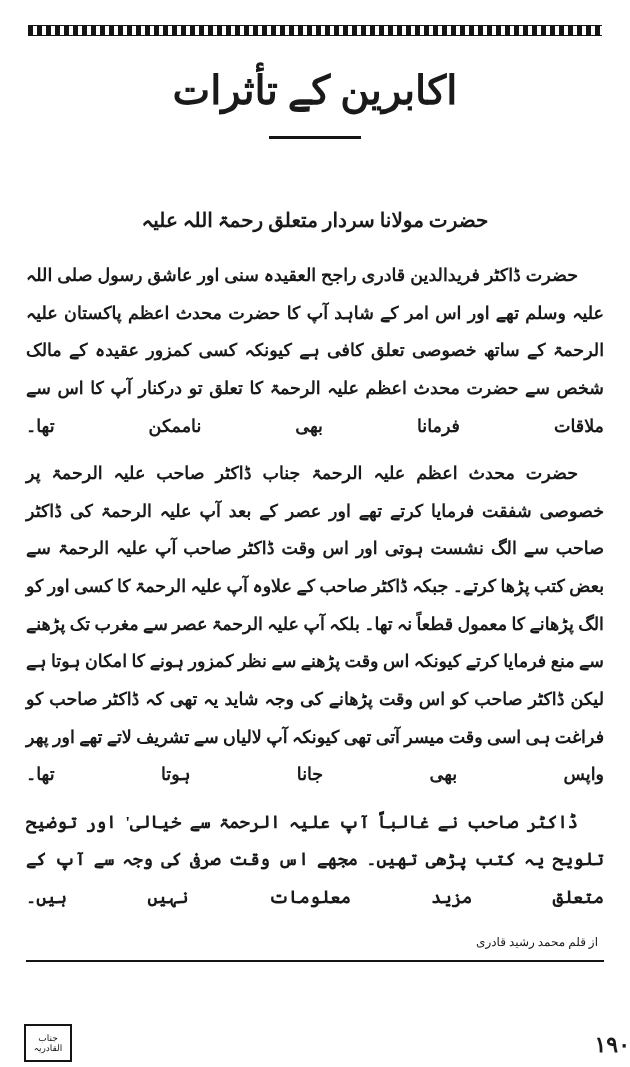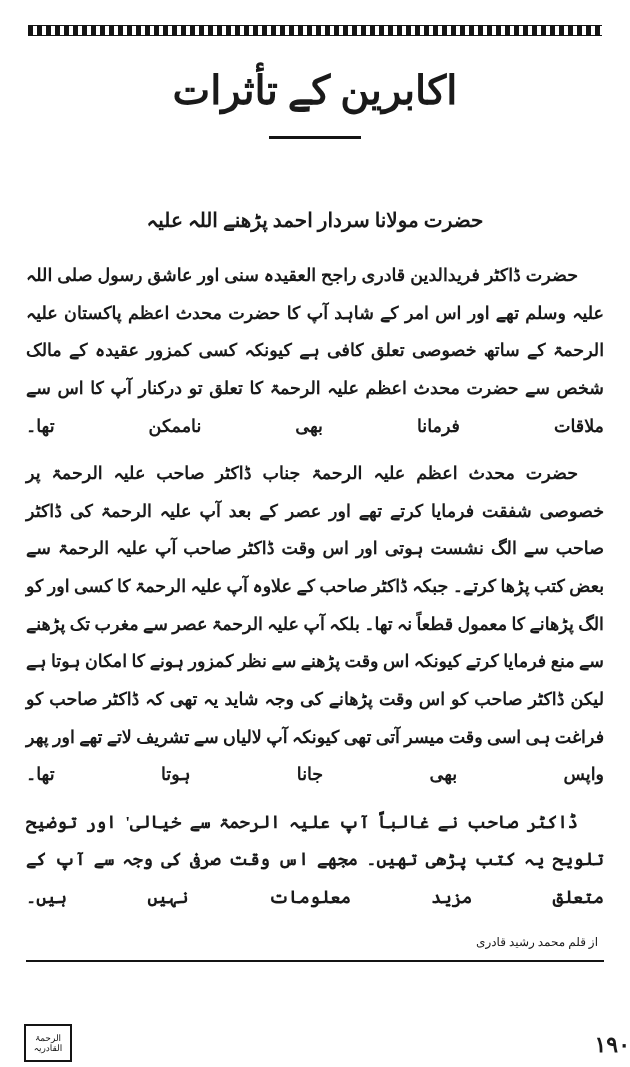--- a/index.html
+++ b/index.html
@@ -151,33 +151,33 @@
 <body>
 
 <div class="page">
 
   <div class="top-rule"></div>
 
   <div class="page-title">اکابرین کے تأثرات</div>
   <div class="title-underline"></div>
 
   <div class="heading-block">
-    <div class="heading-line2">حضرت مولانا سردار احمد پڑھنے اللہ علیہ</div>
+    <div class="heading-line2">حضرت مولانا سردار متعلق رحمۃ اللہ علیہ</div>
   </div>
 
   <div class="body-text">
     <p>حضرت ڈاکٹر فریدالدین قادری راجح العقیدہ سنی اور عاشق رسول صلی اللہ علیہ وسلم تھے اور اس امر کے شاہد آپ کا حضرت محدث اعظم پاکستان علیہ الرحمۃ کے ساتھ خصوصی تعلق کافی ہے کیونکہ کسی کمزور عقیدہ کے مالک شخص سے حضرت محدث اعظم علیہ الرحمۃ کا تعلق تو درکنار آپ کا اس سے ملاقات فرمانا بھی ناممکن تھا۔</p>
     <p>حضرت محدث اعظم علیہ الرحمۃ جناب ڈاکٹر صاحب علیہ الرحمۃ پر خصوصی شفقت فرمایا کرتے تھے اور عصر کے بعد آپ علیہ الرحمۃ کی ڈاکٹر صاحب سے الگ نشست ہوتی اور اس وقت ڈاکٹر صاحب آپ علیہ الرحمۃ سے بعض کتب پڑھا کرتے۔ جبکہ ڈاکٹر صاحب کے علاوہ آپ علیہ الرحمۃ کا کسی اور کو الگ پڑھانے کا معمول قطعاً نہ تھا۔ بلکہ آپ علیہ الرحمۃ عصر سے مغرب تک پڑھنے سے منع فرمایا کرتے کیونکہ اس وقت پڑھنے سے نظر کمزور ہونے کا امکان ہوتا ہے لیکن ڈاکٹر صاحب کو اس وقت پڑھانے کی وجہ شاید یہ تھی کہ ڈاکٹر صاحب کو فراغت ہی اسی وقت میسر آتی تھی کیونکہ آپ لالیاں سے تشریف لاتے تھے اور پھر واپس بھی جانا ہوتا تھا۔</p>
     <p>ڈاکٹر صاحب نے غالباً آپ علیہ الرحمۃ سے خیالی'     اور توضیح  تلویح یہ کتب پڑھی تھیں۔ مجھے اس وقت صرفی کی وجہ سے آپ کے متعلق مزید معلومات  نہیں ہیں۔</p>
   </div>
 
   <div class="signature-row">
     <div class="sig-sub">از قلم محمد رشید قادری</div>
   </div>
 
   <div class="divider"></div>
 
   <div class="footer">
-    <div class="stamp">الرحمۃ القادریہ</div>
+    <div class="stamp">جناب القادریہ</div>
     <div class="page-number">۱۹۰</div>
   </div>
 
 </div>
 
 </body></html>

